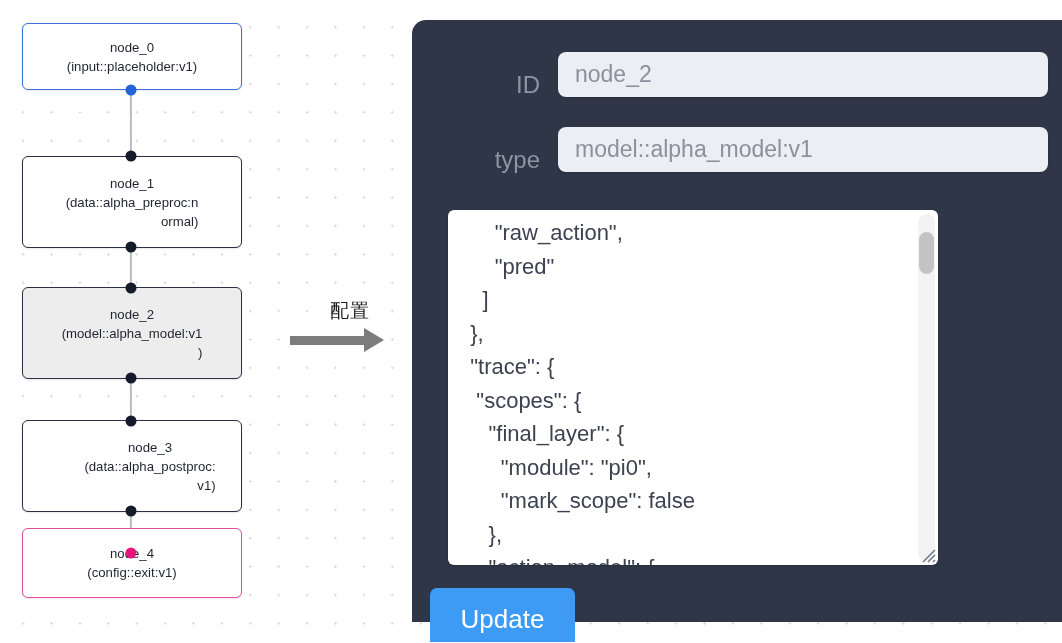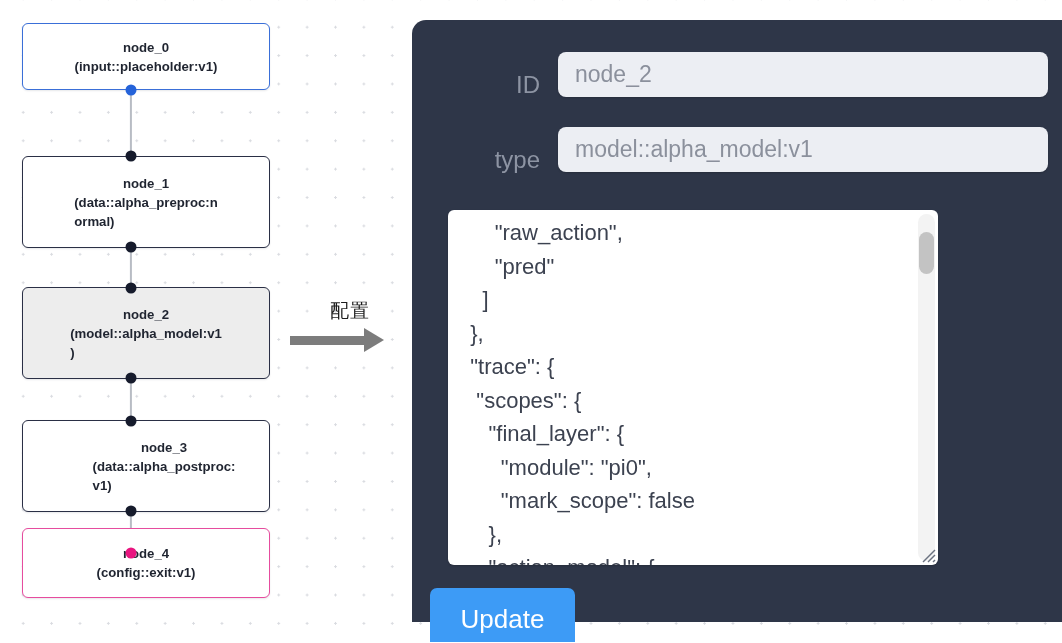--- a/index.html
+++ b/index.html
@@ -24,35 +24,34 @@
   
   #graph {
     position: absolute;
     left: 0; top: 0;
     width: 400px; height: 643px;
   }
 
   .node {
     position: absolute;
     left: 22px;
-    width: 248px;
+    width: 220px;
     background: #ffffff;
     border: 1.6px solid #2a2f45;
     border-radius: 6px;
     display: flex;
     flex-direction: column;
     align-items: center;
     justify-content: center;
-    text-align: left;
+    text-align: right;
     color: #1f2430;
     font-size: 13.2px;
     line-height: 19px;
     padding: 4px 8px;
     box-shadow: 0 1px 2px rgba(20,25,45,.10);
-    font-weight: bold;
   }
   .node .nl { display: block; white-space: pre-wrap; }
 
   .node.n0 { top: 23px;  height: 67px; border-color: #3a6fd8; }
   .node.n1 { top: 156px; height: 92px; }
   .node.n2 { top: 287px; height: 92px; background: #ededed; }
   .node.n3 { top: 420px; height: 92px; padding-left: 44px; }
   .node.n4 { top: 528px; height: 70px; border-color: #e64c9e; }
 
   .edge {

